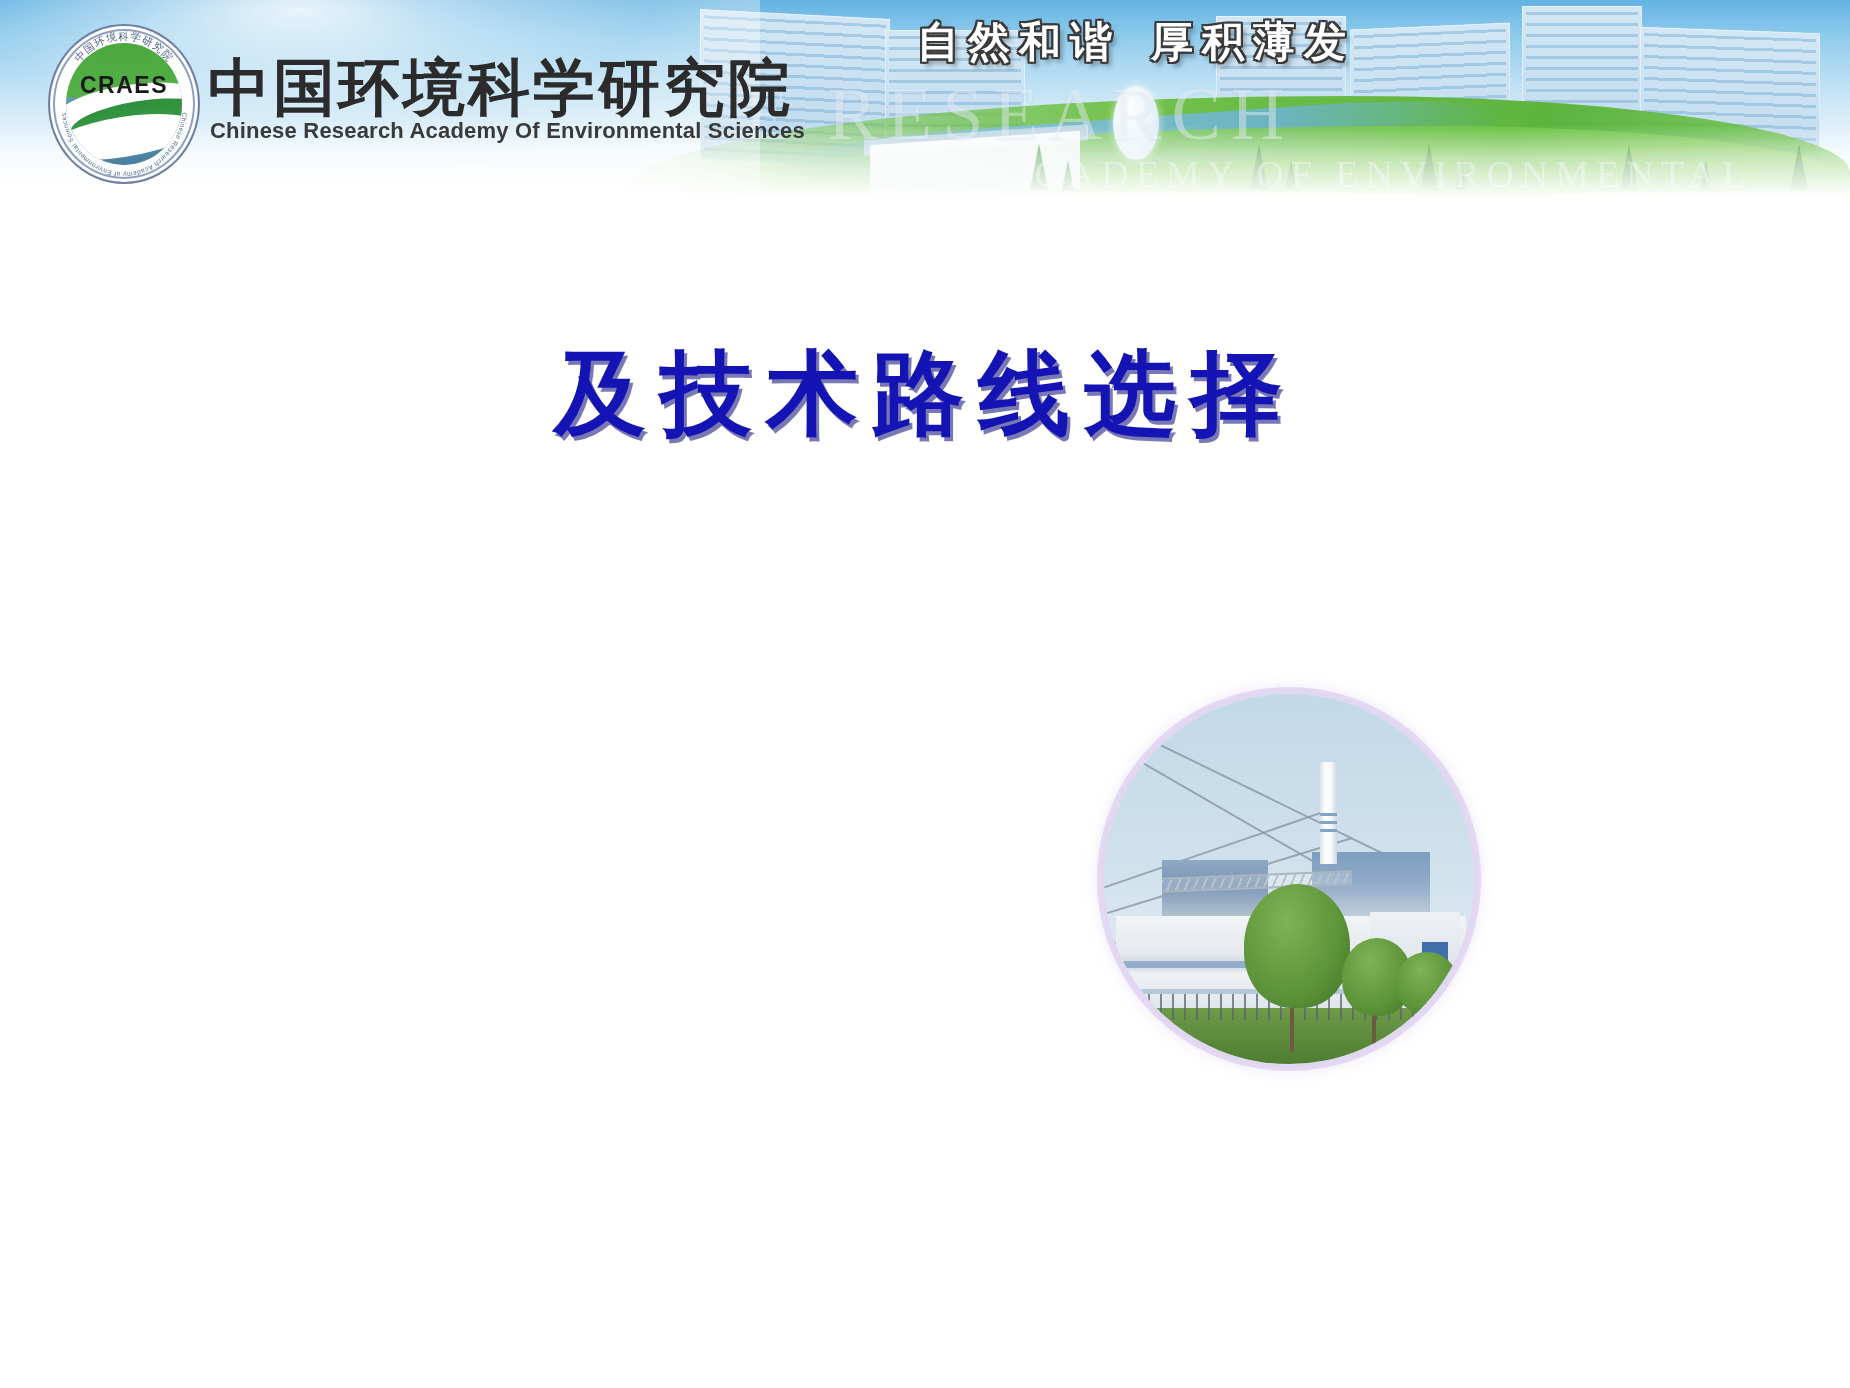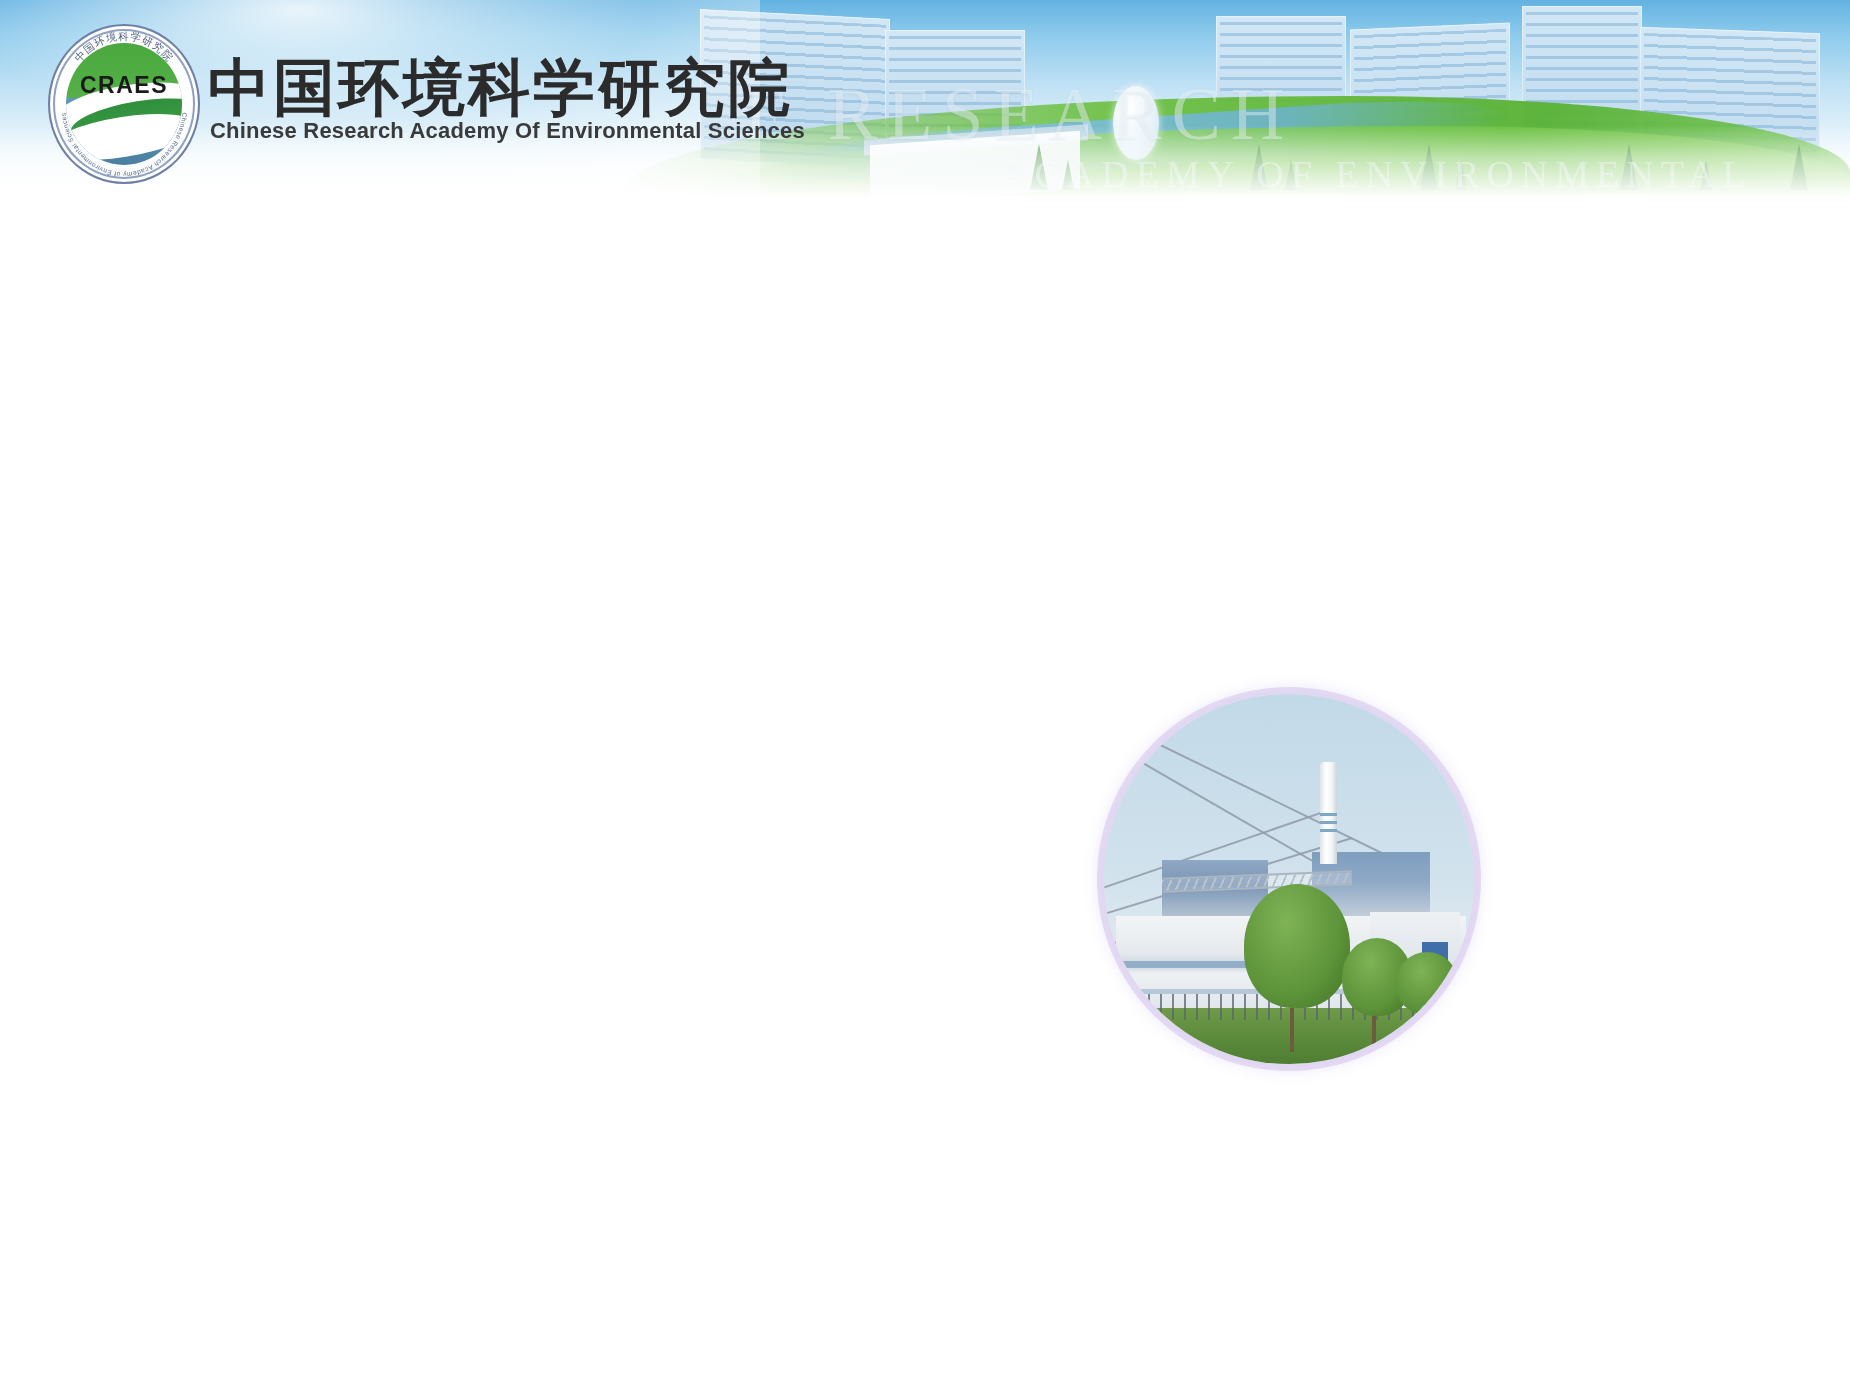--- a/index.html
+++ b/index.html
@@ -505,23 +505,27 @@
         <div class="logo-swoosh"></div>
         <div class="logo-swoosh2"></div>
         <div class="logo-swoosh3"></div>
       </div>
       <div class="logo-craes">CRAES</div>
     </div>
 
     <div class="org-cn">中国环境科学研究院</div>
     <div class="org-en">Chinese Research Academy Of Environmental Sciences</div>
 
+    <div class="slogan">
+      <span>自然和谐</span><span class="gap"></span><span>厚积薄发</span>
+    </div>
   </div>
 
   <div class="title-block">
+    <div class="title-line l2">及技术路线选择</div>
   </div>
 
   <div class="photo">
     <div class="ph-sky"></div>
 
     <div class="ph-wire" style="left:-10px; top:196px; width:250px; transform:rotate(-19deg);"></div>
     <div class="ph-wire" style="left:-10px; top:222px; width:270px; transform:rotate(-17deg);"></div>
     <div class="ph-wire" style="left:-6px;  top:252px; width:285px; transform:rotate(-14deg);"></div>
     <div class="ph-wire" style="left:44px;  top:44px;  width:300px; transform:rotate(26deg);"></div>
     <div class="ph-wire" style="left:18px;  top:56px;  width:300px; transform:rotate(30deg);"></div>

